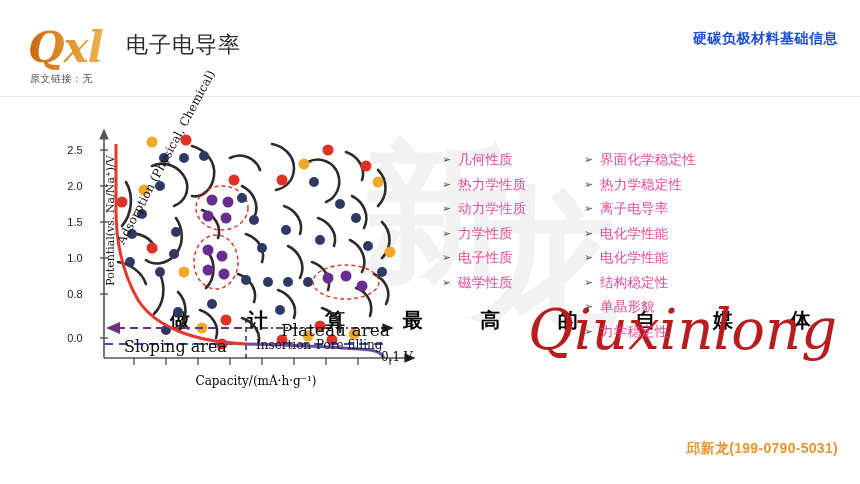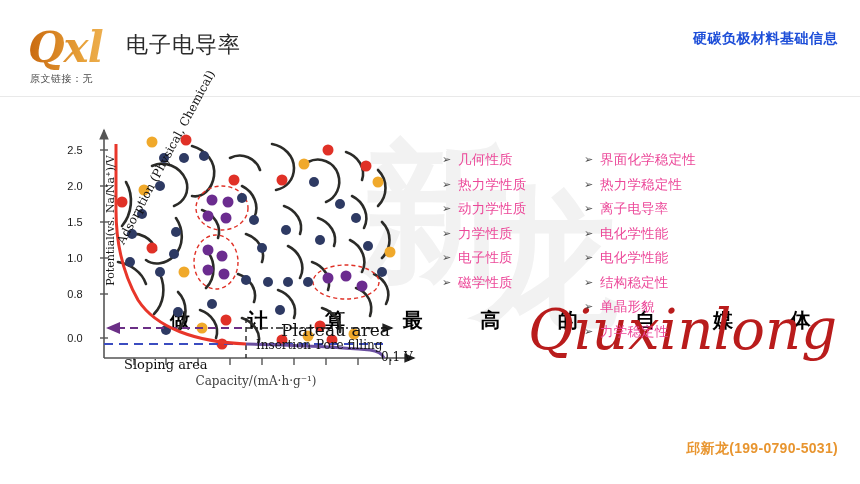--- a/index.html
+++ b/index.html
@@ -71,24 +71,24 @@
   .fig{position:absolute;left:56px;top:122px;width:390px;height:280px;}
   .fig svg{display:block;}
   .fig-cap-y{
     position:absolute;left:-36px;top:92px;width:180px;
     transform:rotate(-90deg);transform-origin:center;
     font-family:"DejaVu Serif", serif;font-size:11px;color:#1a1a1a;text-align:center;
   }
   .tick-lab{position:absolute;font-family:Liberation Sans, sans-serif;font-size:11px;color:#1a1a1a;text-align:center;width:26px;}
   .fig-cap-x{
     position:absolute;left:80px;top:252px;width:240px;text-align:center;
-    font-family:"DejaVu Serif", serif;font-size:12px;color:#404040;
+    font-family:"DejaVu Serif", serif;font-size:12px;color:#000000;
   }
   .ann{position:absolute;font-family:"DejaVu Serif", serif;color:#111;white-space:nowrap;}
-  .ann-sloping{left:68px;top:215px;font-size:13px;margin-top:20px;}
+  .ann-sloping{left:68px;top:215px;font-size:16px;}
   .ann-plateau{left:225px;top:198px;font-size:17px;}
   .ann-insert{left:200px;top:216px;font-size:12px;}
   .ann-pore{left:260px;top:216px;font-size:12px;}
   .ann-volt{left:325px;top:228px;font-size:12px;}
   .ann-ads{
     left:58px;top:118px;font-size:12px;
     transform:rotate(-62deg);transform-origin:left top;
   }
 </style>
 </head>

